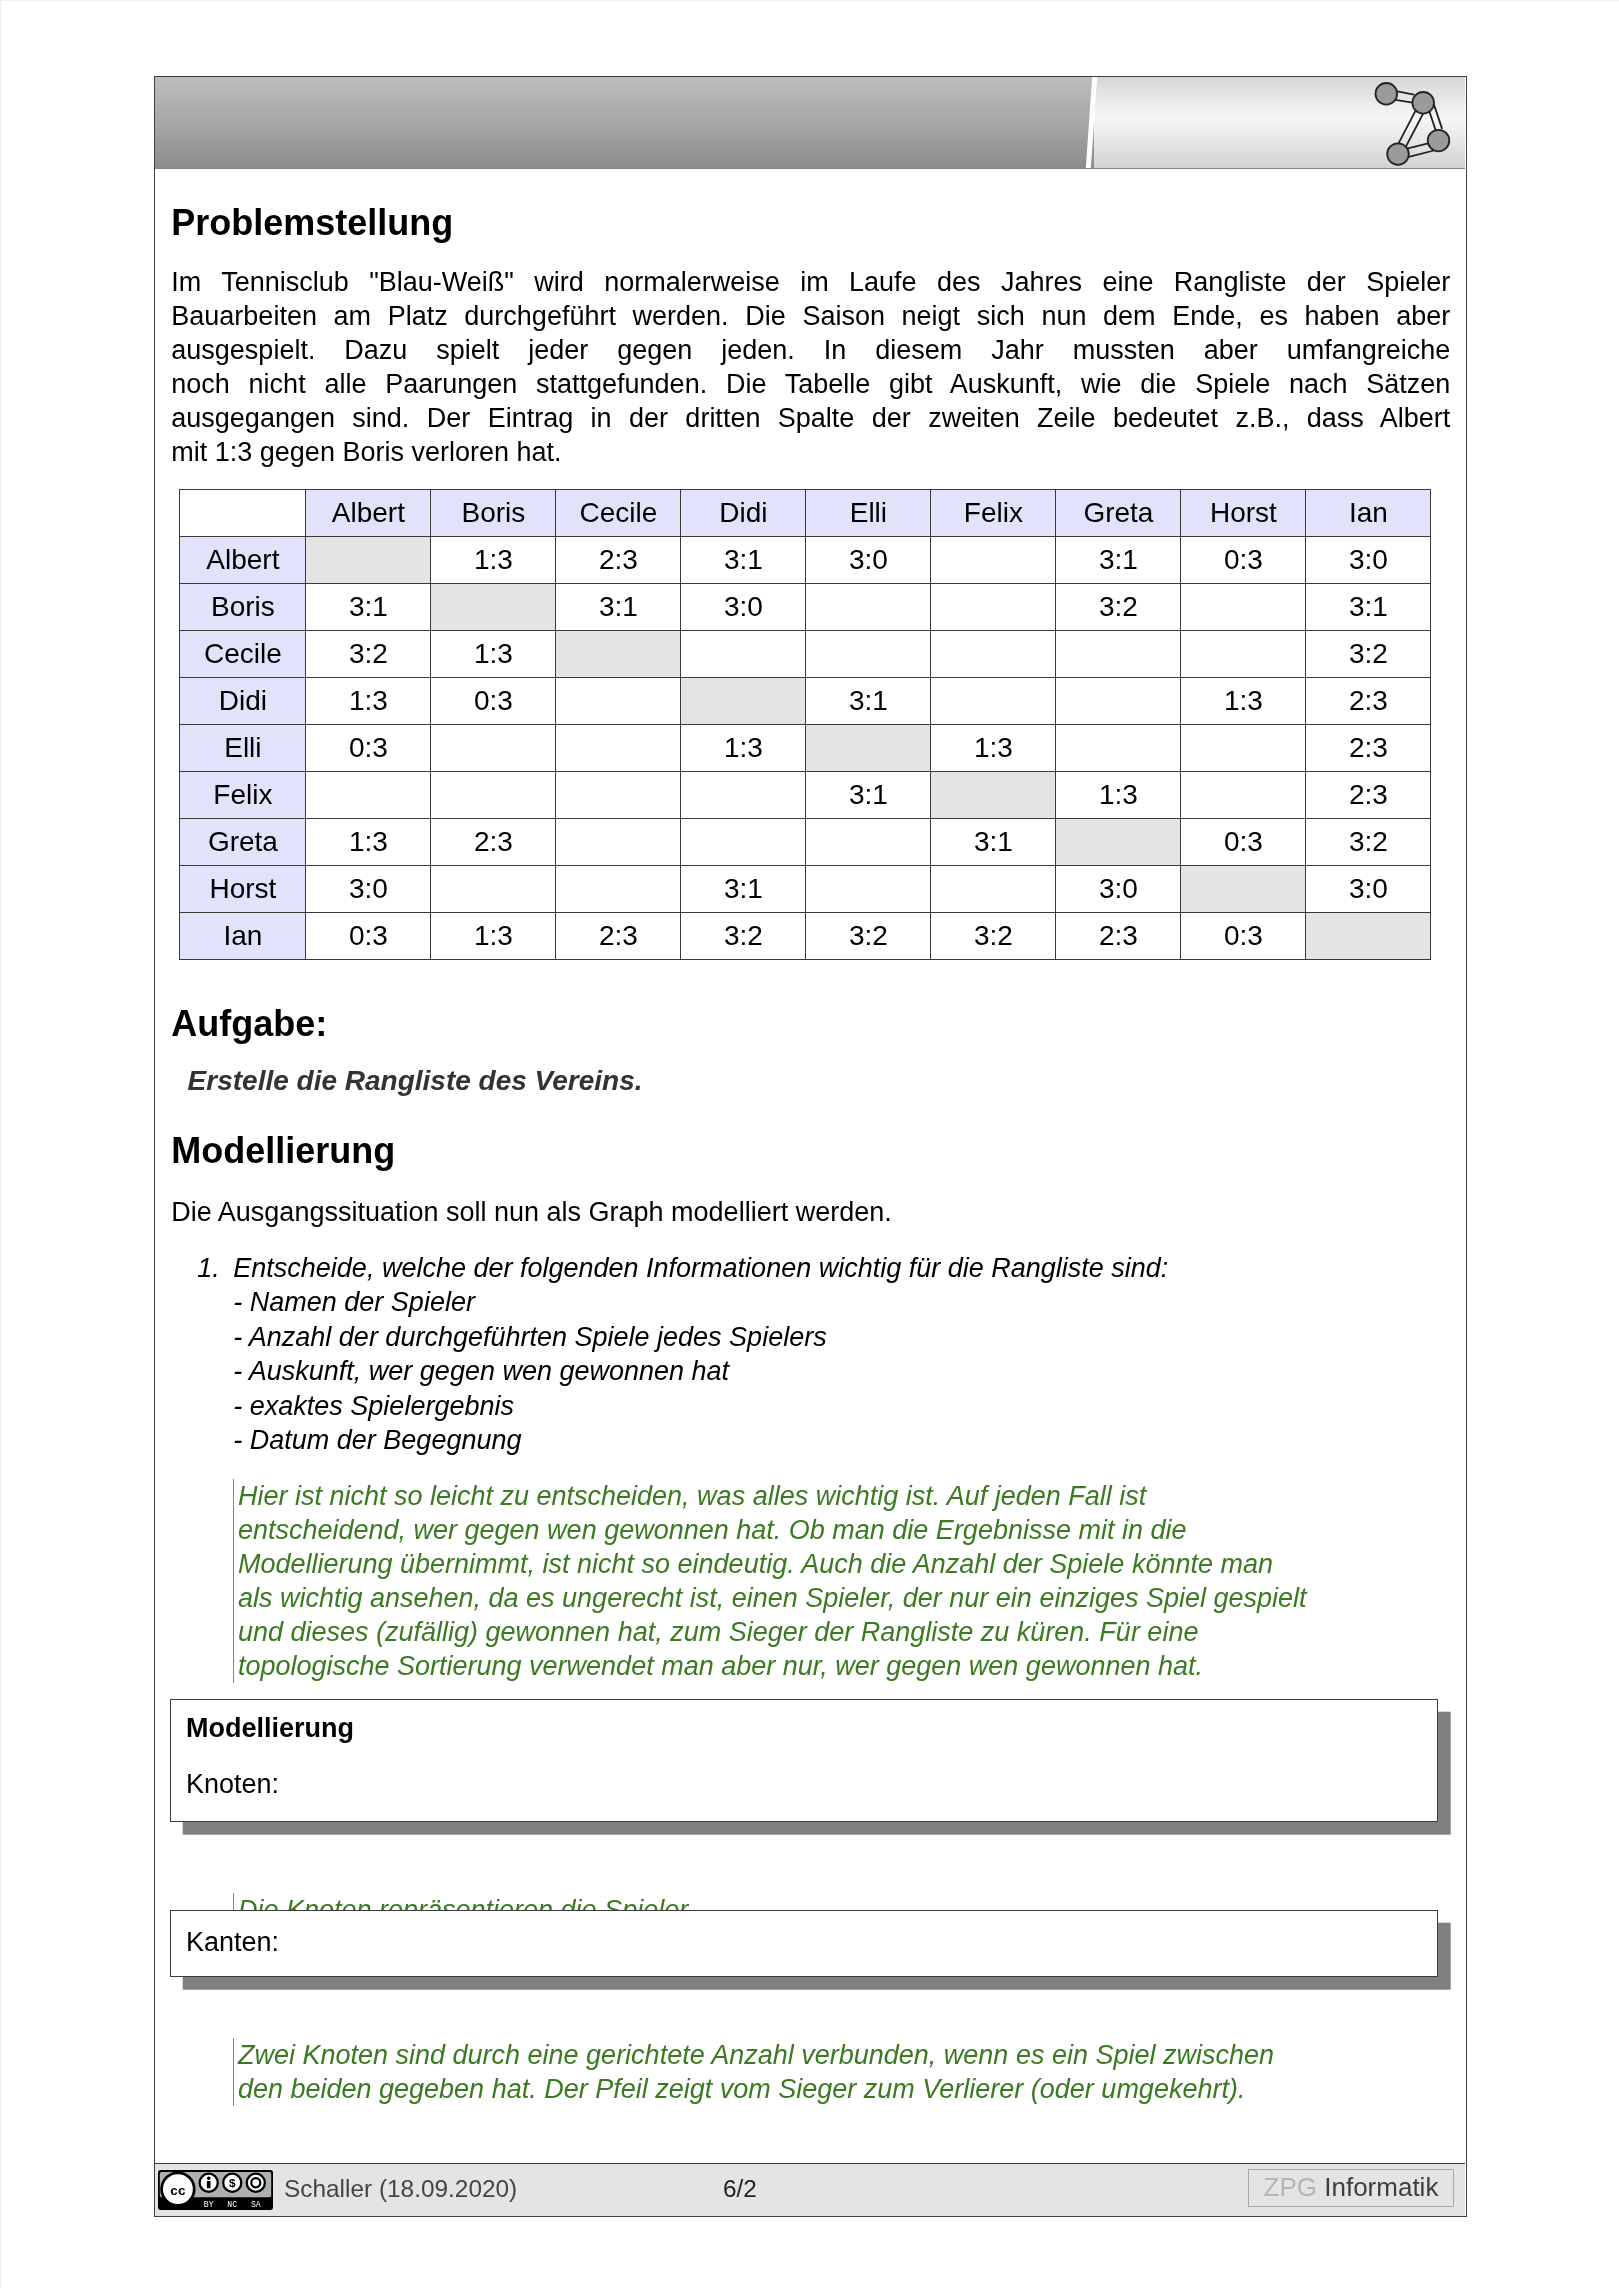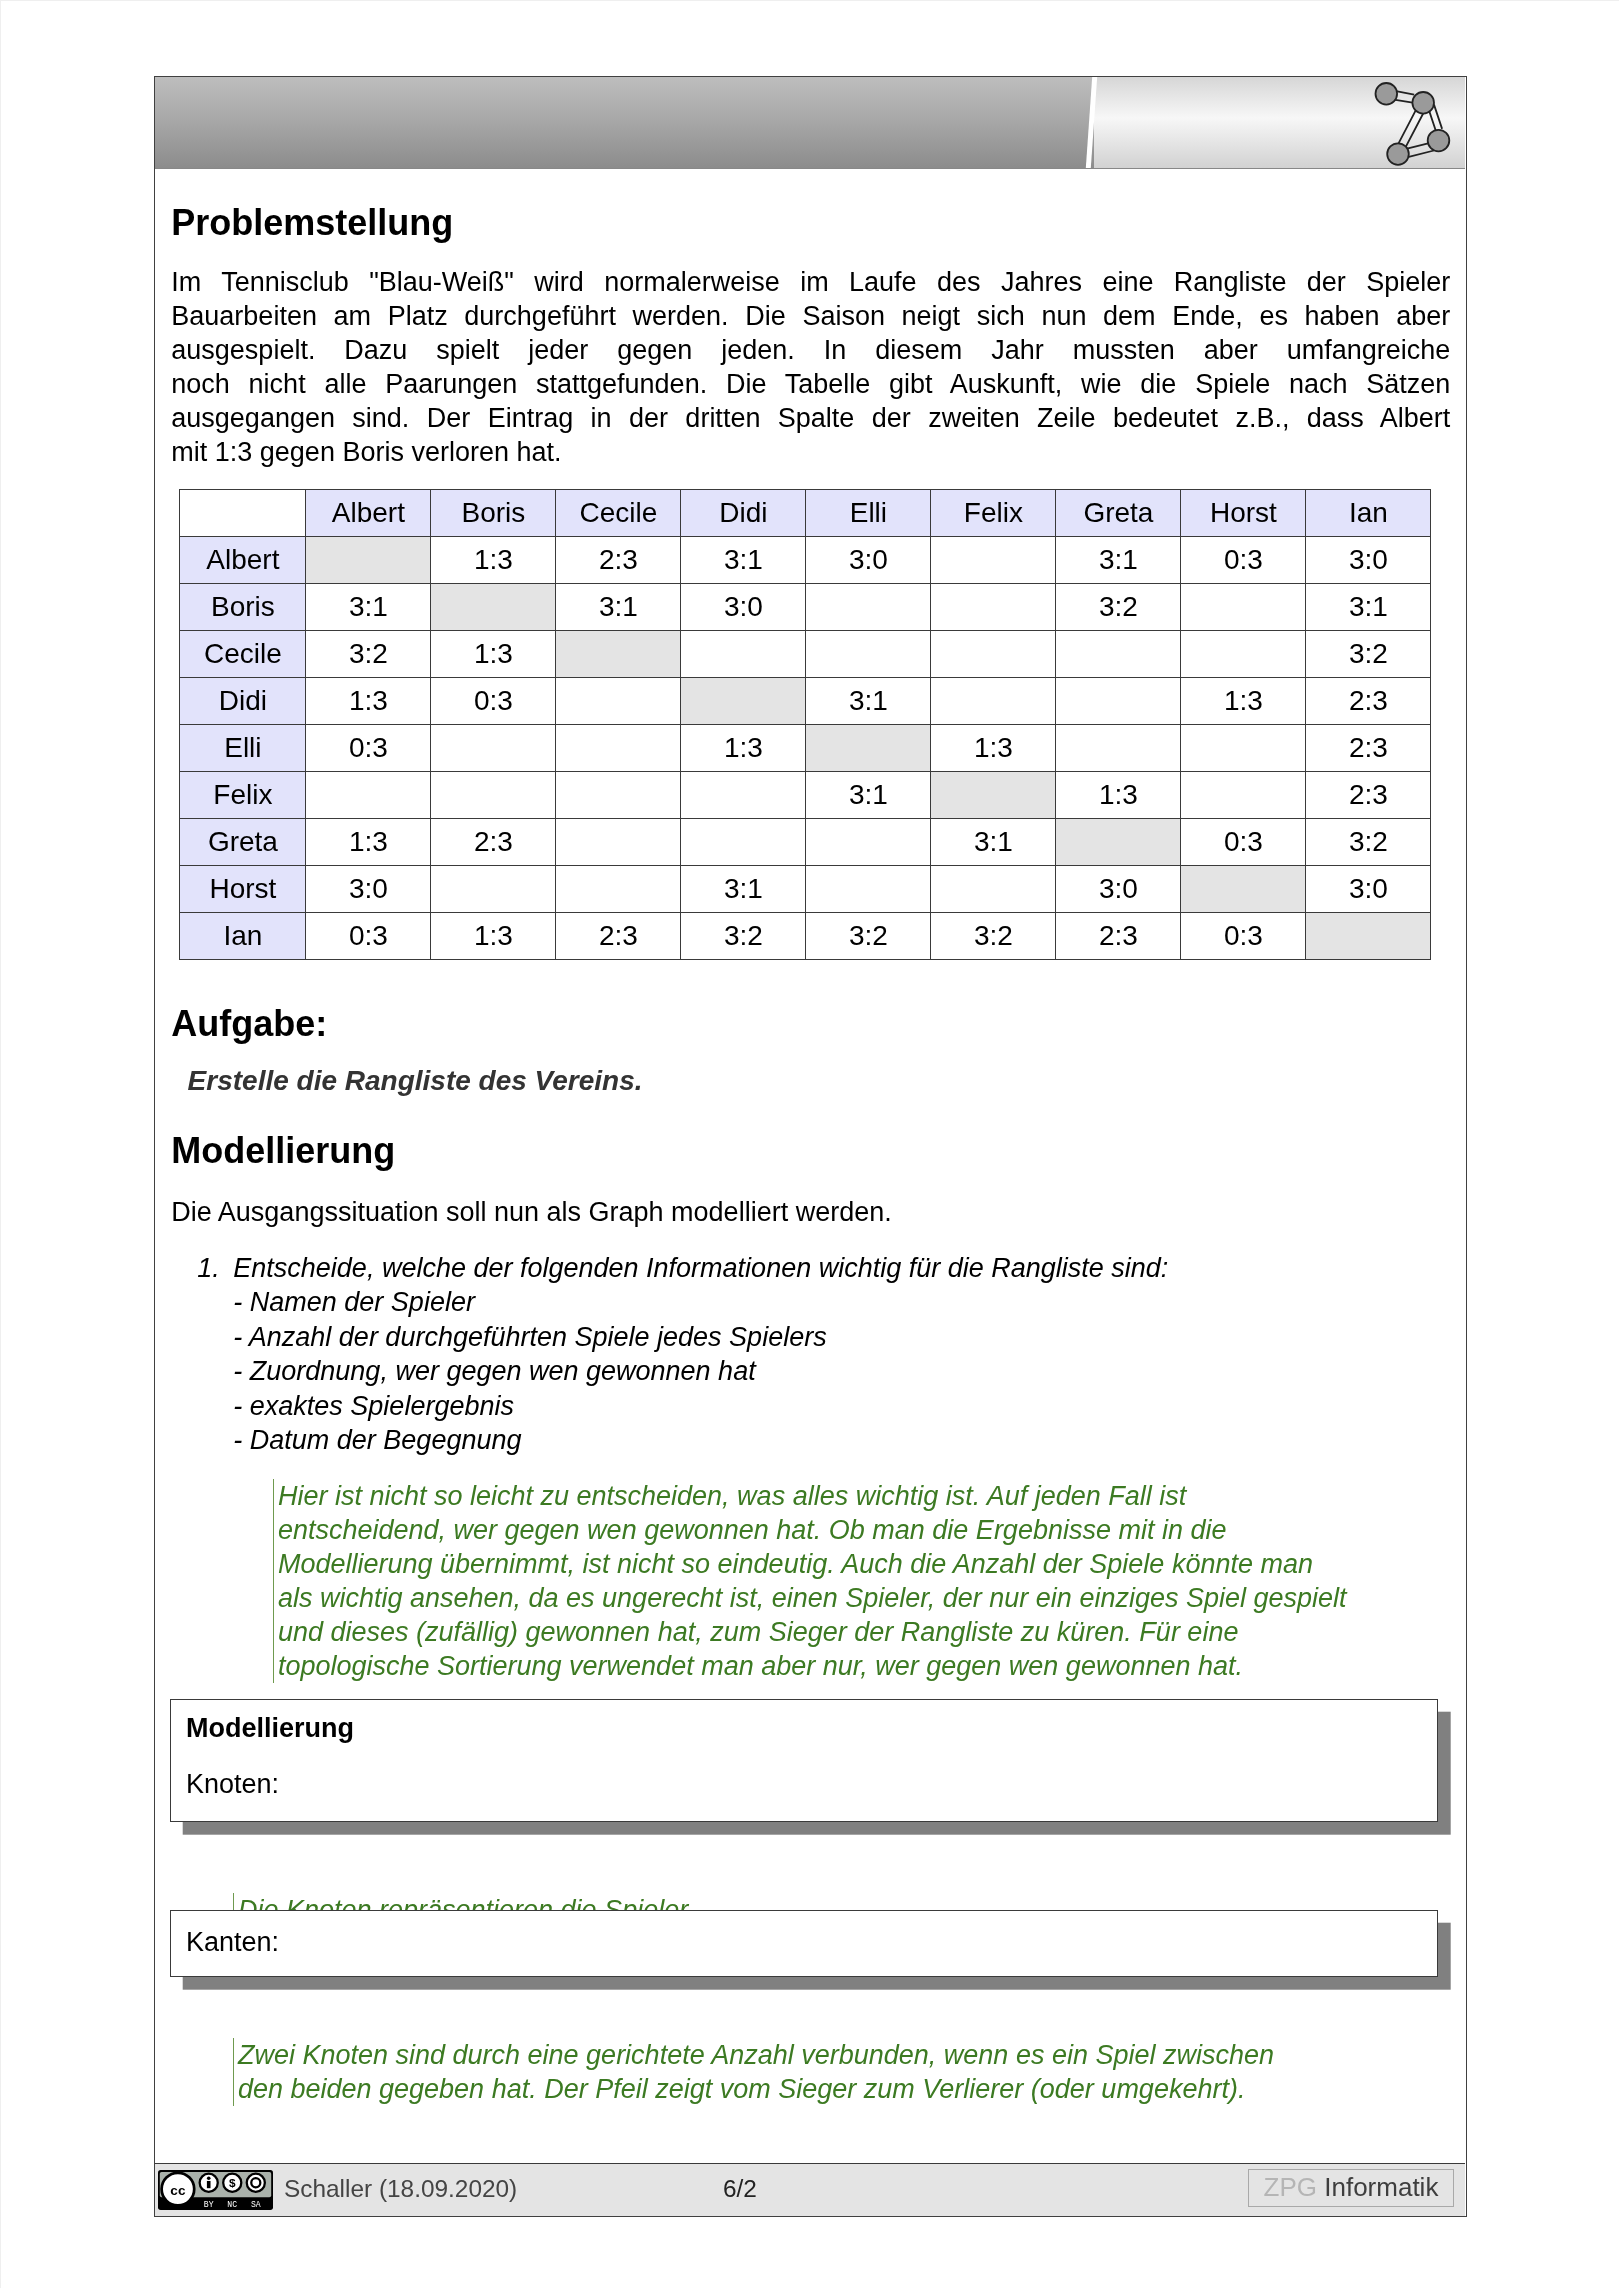--- a/index.html
+++ b/index.html
@@ -248,26 +248,26 @@
     <h2 style="top:926px;">Aufgabe:</h2>
     <div class="task" style="top:988px;">Erstelle die Rangliste des Vereins.</div>
     <h2 style="top:1053px;">Modellierung</h2>
     <div class="para" style="top:1118px;">Die Ausgangssituation soll nun als Graph modelliert werden.</div>
 
     <div class="list" style="top:1174px; width:1266px;">
       <span class="num" style="top:0;">1.</span>
       <span class="item" style="top:0;">Entscheide, welche der folgenden Informationen wichtig für die Rangliste sind:</span>
       <span class="item" style="top:34px; left:62px;">- Namen der Spieler</span>
       <span class="item" style="top:69px;">- Anzahl der durchgeführten Spiele jedes Spielers</span>
-      <span class="item" style="top:103px;">- Zuordnung, wer gegen wen gewonnen hat</span>
+      <span class="item" style="top:103px;">- Auskunft, wer gegen wen gewonnen hat</span>
       <span class="item" style="top:138px;">- exaktes Spielergebnis</span>
       <span class="item" style="top:172px;">- Datum der Begegnung</span>
     </div>
 
-    <div class="green" style="top:1402px;margin-left:40px;">
+    <div class="green" style="top:1402px;">
       <div>Hier ist nicht so leicht zu entscheiden, was alles wichtig ist. Auf jeden Fall ist</div>
       <div>entscheidend, wer gegen wen gewonnen hat. Ob man die Ergebnisse mit in die</div>
       <div>Modellierung übernimmt, ist nicht so eindeutig. Auch die Anzahl der Spiele könnte man</div>
       <div>als wichtig ansehen, da es ungerecht ist, einen Spieler, der nur ein einziges Spiel gespielt</div>
       <div>und dieses (zufällig) gewonnen hat, zum Sieger der Rangliste zu küren. Für eine</div>
       <div>topologische Sortierung verwendet man aber nur, wer gegen wen gewonnen hat.</div>
     </div>
 
     <div class="box" style="top:1622px; height:123px;">
       <div class="box-title">Modellierung</div>

